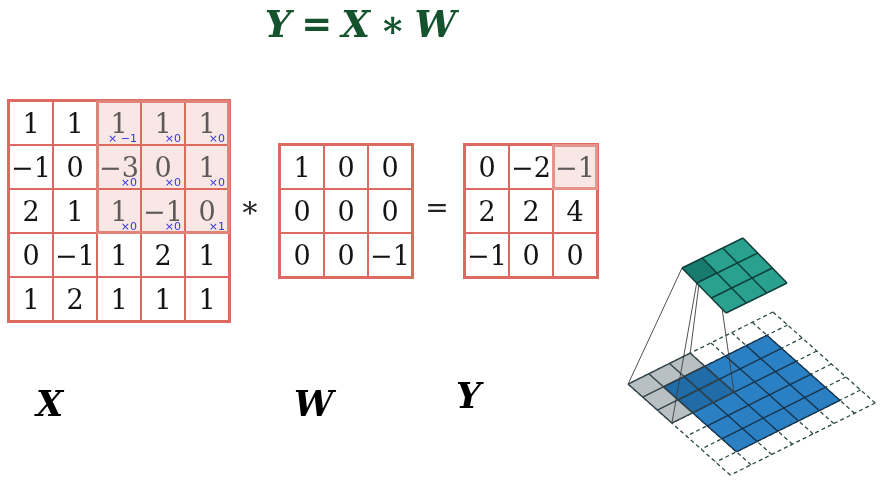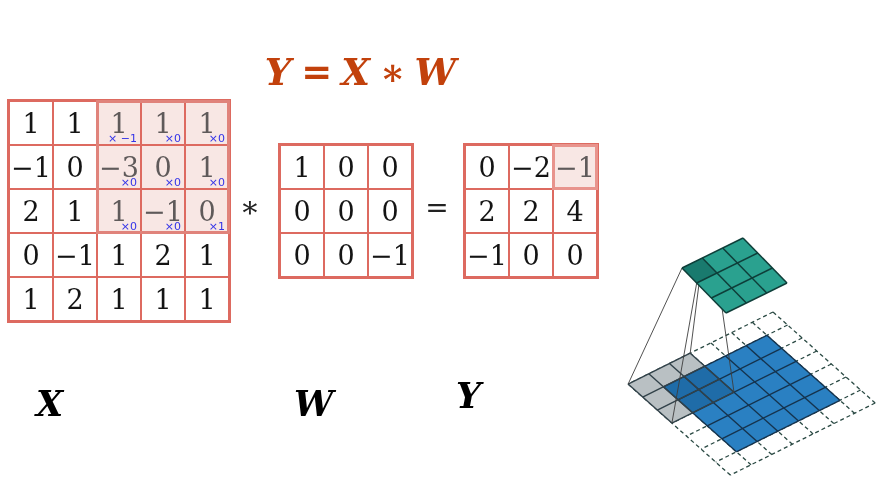--- a/index.html
+++ b/index.html
@@ -4,21 +4,21 @@
 <style>
   html,body{margin:0;padding:0;}
   body{
     width:891px;height:493px;position:relative;overflow:hidden;
     background:#ffffff;
     font-family:"DejaVu Serif", serif;
   }
   
   .title{
     position:absolute;top:2px;left:0;width:722px;text-align:center;
-    font-size:37px;font-weight:bold;color:#c2410c;margin-top:48px;
+    font-size:37px;font-weight:bold;color:#14532d;
   }
   .title .var{font-style:italic;letter-spacing:1px;}
   .title .op{font-style:normal;padding:0 9px;}
   
   .matrix{
     position:absolute;display:grid;background:#fff;
     border:2px solid #dd6a60;
   }
   .mcell{
     width:44px;height:44px;box-sizing:border-box;

